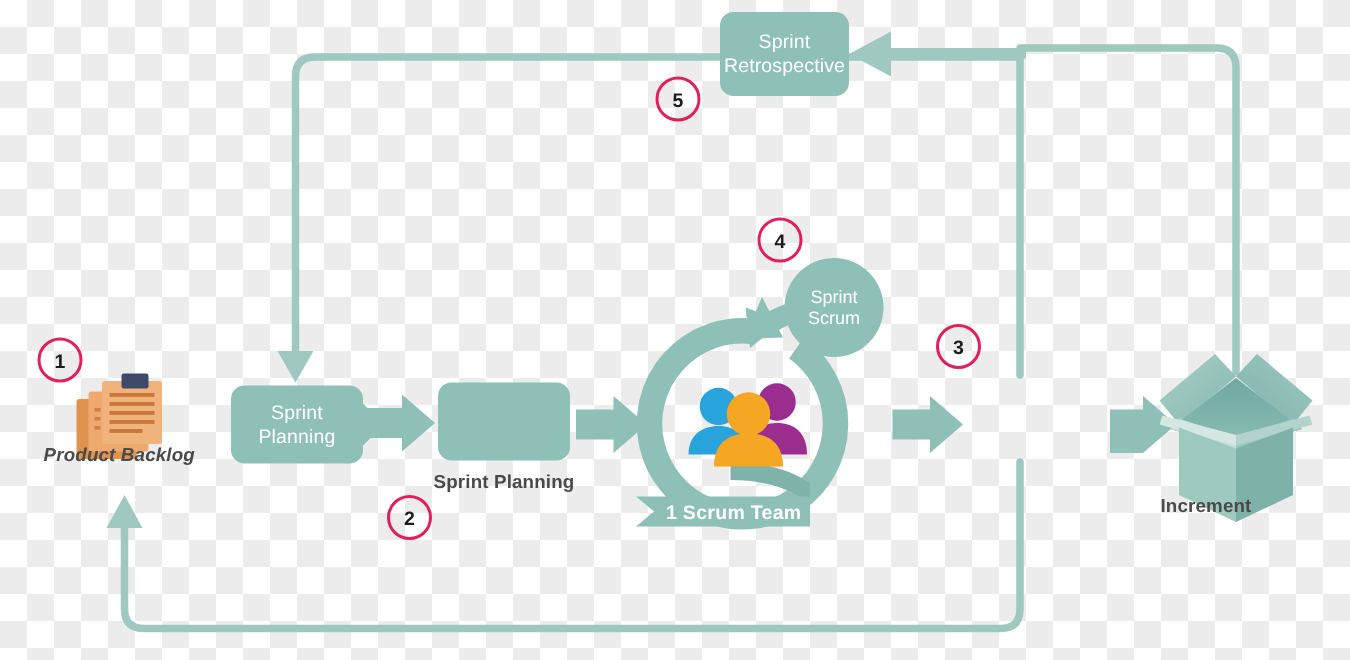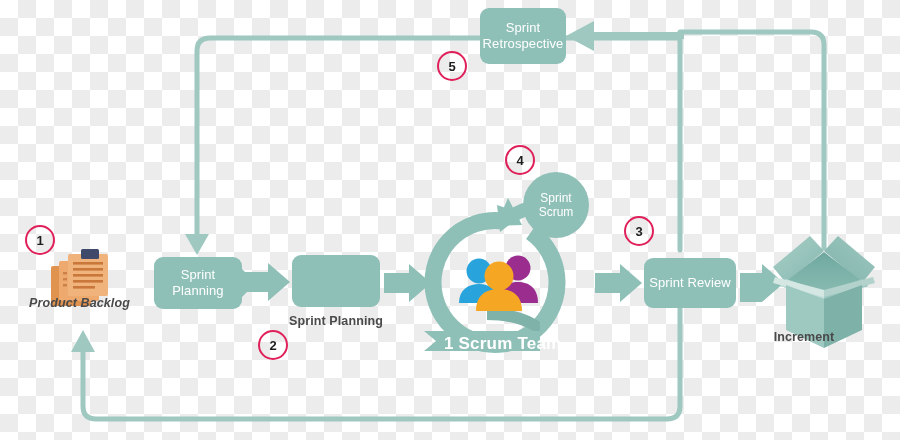--- a/index.html
+++ b/index.html
@@ -61,21 +61,21 @@
     background:#8fc0b8;
     color:#fff;
     font-size:12px;
     line-height:1.2;
     display:flex;align-items:center;justify-content:center;
     text-align:center;
   }
   .ribbon-label{
     position:absolute;
     color:#ffffff;
-    font-size:17px;
+    font-size:13px;
     font-weight:bold;
     white-space:nowrap;
     letter-spacing:.2px;
   }
 </style>
 </head>
 <body>
 
 <div id="canvas">
 
@@ -230,23 +230,20 @@
     </span>
   </div>
 
   <div class="tealbox" style="left:154px;top:257px;width:88px;height:52px;">
     <span>Sprint Planning</span>
   </div>
 
   <div class="tealbox" style="left:292px;top:255px;width:88px;height:52px;"></div>
   <div class="caption" style="left:272px;top:314px;width:128px;">Sprint Planning</div>
 
-  <div class="tealbox" style="left:644px;top:258px;width:92px;height:50px;">
-    <span>Sprint Review</span>
-  </div>
 
   <div class="dailyscrum" style="left:523px;top:172px;">
     <span>
       <span>Sprint</span><br>
       <span>Scrum</span>
     </span>
   </div>
 
   <div class="ribbon-label" style="left:444px;top:334px;">1 Scrum Team</div>
 

